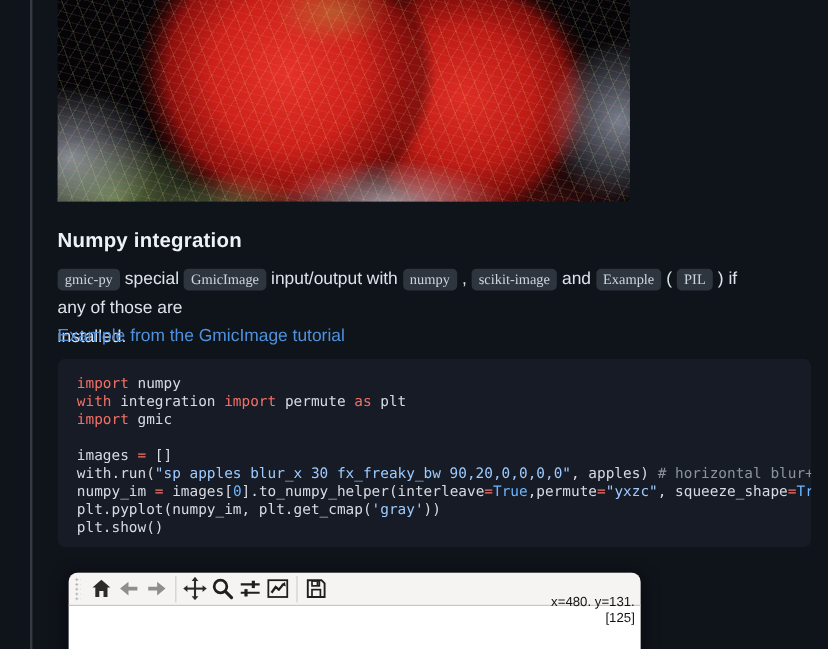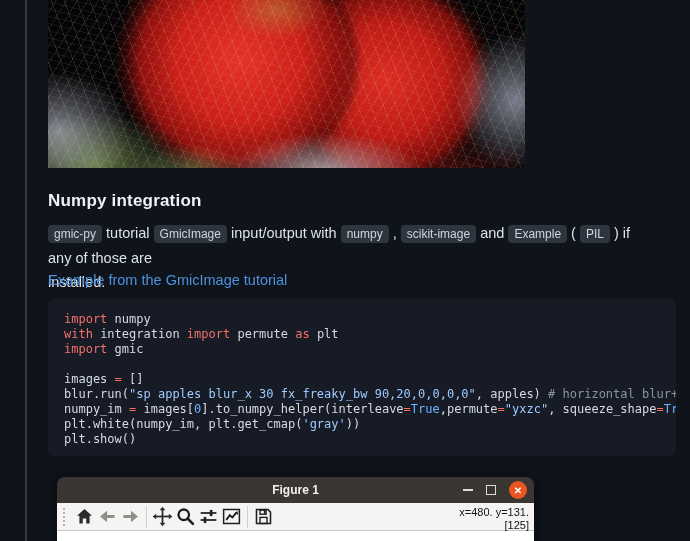--- a/index.html
+++ b/index.html
@@ -30,21 +30,21 @@
       radial-gradient(ellipse 70px 40px at 48% 6%, rgba(160,190,80,0.35), rgba(160,190,80,0) 70%),
       radial-gradient(circle 158px at 40% 36%, #e53229 0%, #cc2019 40%, #8f100d 62%, rgba(80,8,6,0.55) 72%, rgba(0,0,0,0) 79%),
       radial-gradient(circle 136px at 71% 48%, #dd2d24 0%, #bd1b15 42%, #7e0d0a 64%, rgba(60,6,5,0.5) 74%, rgba(0,0,0,0) 81%),
       radial-gradient(ellipse 210px 60px at 70% 102%, rgba(190,30,25,0.5), rgba(190,30,25,0) 75%);
   }
 
   .post-heading{position:absolute;left:48px;top:191px;margin:0;font-size:17px;font-weight:700;
                 color:var(--heading-text);letter-spacing:.2px;}
   .post-paragraph{position:absolute;left:48px;top:221px;width:592px;margin:0;font-size:14.5px;
                   line-height:24px;color:var(--content-text);}
-  .post-paragraph code{font-family:Liberation Sans, sans-serif;font-size:12px;color:var(--inline-code-text);
+  .post-paragraph code{font-family:Liberation Serif, serif;font-size:12px;color:var(--inline-code-text);
                   background:var(--inline-code-bg);padding:2px 6px;border-radius:4px;}
   .post-link{position:absolute;left:48px;top:272px;font-size:14.5px;color:var(--link-blue);
              text-decoration:none;cursor:pointer;}
 
   .code-block{position:absolute;left:48px;top:299px;width:628px;height:157px;box-sizing:border-box;
               background:var(--codeblock-bg);border-radius:6px;padding:13px 16px;overflow:hidden;}
   .code-block pre{margin:0;font-family:"DejaVu Sans Mono",monospace;font-size:12px;line-height:15px;
               white-space:pre;color:var(--tok-plain);}
   .tok-k{color:var(--tok-keyword);} .tok-o{color:var(--tok-keyword);}
   .tok-s{color:var(--tok-string);} .tok-n{color:var(--tok-const);}
@@ -61,62 +61,52 @@
   .btn-max{width:8px;height:8px;border:1.5px solid #dedad6;cursor:pointer;}
   .btn-close{width:18px;height:18px;border-radius:50%;background:var(--close-orange);color:#fff;
              font-size:10px;font-weight:700;display:flex;align-items:center;justify-content:center;cursor:pointer;}
   .fig-toolbar{position:relative;height:27px;flex:0 0 27px;background:var(--toolbar-bg);display:flex;
                align-items:center;border-bottom:1px solid #c9c7c3;padding-left:3px;}
   .tb-grip{width:5px;height:20px;margin:0 6px 0 2px;
            background-image:radial-gradient(circle,#b3b1ad 1px,transparent 1.1px);background-size:4px 4px;}
   .tb-btn{width:23px;height:23px;display:flex;align-items:center;justify-content:center;cursor:pointer;border-radius:3px;}
   .tb-sep{width:1px;height:22px;background:#d2d0cc;margin:0 4px;}
   .fig-canvas{flex:1;background:var(--canvas-white);}
-  .tb-status{position:absolute;right:5px;top:3px;text-align:right;font-size:11px;line-height:12.5px;
+  .tb-status{position:absolute;right:5px;top:19px;text-align:right;font-size:11px;line-height:12.5px;
              color:#141414;font-weight:400;}
 </style>
 </head>
 <body>
 
 <div class="page">
 
   <div class="left-divider"></div>
 
   <div class="apple-img"></div>
 
   <h2 class="post-heading">Numpy integration</h2>
 
-  <p class="post-paragraph"><code>gmic-py</code><span> tutorial </span><code>GmicImage</code><span> input/output with </span><code>numpy</code><span> , </span><code>scikit-image</code><span> and </span><code>Example</code><span> ( </span><code>PIL</code><span> ) if any of those are</span><br><span>installed.</span></p>
+  <p class="post-paragraph"><code>gmic-py</code><span> special </span><code>GmicImage</code><span> input/output with </span><code>numpy</code><span> , </span><code>scikit-image</code><span> and </span><code>Example</code><span> ( </span><code>PIL</code><span> ) if any of those are</span><br><span>installed.</span></p>
 
   <a class="post-link">Example from the GmicImage tutorial</a>
 
   <div class="code-block">
     <pre><code><span class="tok-k">import</span><span class="tok-p"> numpy</span>
 <span class="tok-k">with</span><span class="tok-p"> integration </span><span class="tok-k">import</span><span class="tok-p"> permute </span><span class="tok-k">as</span><span class="tok-p"> plt</span>
 <span class="tok-k">import</span><span class="tok-p"> gmic</span>
 
 <span class="tok-p">images </span><span class="tok-o">=</span><span class="tok-p"> []</span>
-<span class="tok-p">blur.run(</span><span class="tok-s">"sp apples blur_x 30 fx_freaky_bw 90,20,0,0,0,0"</span><span class="tok-p">, apples) </span><span class="tok-c"># horizontal blur+special black&amp;white</span>
+<span class="tok-p">with.run(</span><span class="tok-s">"sp apples blur_x 30 fx_freaky_bw 90,20,0,0,0,0"</span><span class="tok-p">, apples) </span><span class="tok-c"># horizontal blur+special black&amp;white</span>
 <span class="tok-p">numpy_im </span><span class="tok-o">=</span><span class="tok-p"> images[</span><span class="tok-n">0</span><span class="tok-p">].to_numpy_helper(interleave</span><span class="tok-o">=</span><span class="tok-n">True</span><span class="tok-p">,permute</span><span class="tok-o">=</span><span class="tok-s">"yxzc"</span><span class="tok-p">, squeeze_shape</span><span class="tok-o">=</span><span class="tok-n">True</span>
-<span class="tok-p">plt.white(numpy_im, plt.get_cmap(</span><span class="tok-s">'gray'</span><span class="tok-p">))</span>
+<span class="tok-p">plt.pyplot(numpy_im, plt.get_cmap(</span><span class="tok-s">'gray'</span><span class="tok-p">))</span>
 <span class="tok-p">plt.show()</span>
 </code></pre>
   </div>
 
   <div class="fig-window">
-    <div class="fig-titlebar">
-      <div class="fig-title">Figure 1</div>
-      <div class="fig-controls">
-        <span class="btn-min"></span>
-        <span class="btn-max"></span>
-        <span class="btn-close">
-            <span>✕</span>
-          </span>
-      </div>
-    </div>
 
     <div class="fig-toolbar">
       <div class="tb-grip"></div>
 
       <div class="tb-btn" title="home">
         <svg width="21" height="21" viewBox="0 0 24 24">
           <path d="M12 3.5 L3.5 11 H6.2 V20 H10 V14.4 H14 V20 H17.8 V11 H20.5 Z" fill="#2b2b2b"></path>
         </svg>
       </div>
       <div class="tb-btn" title="back">

